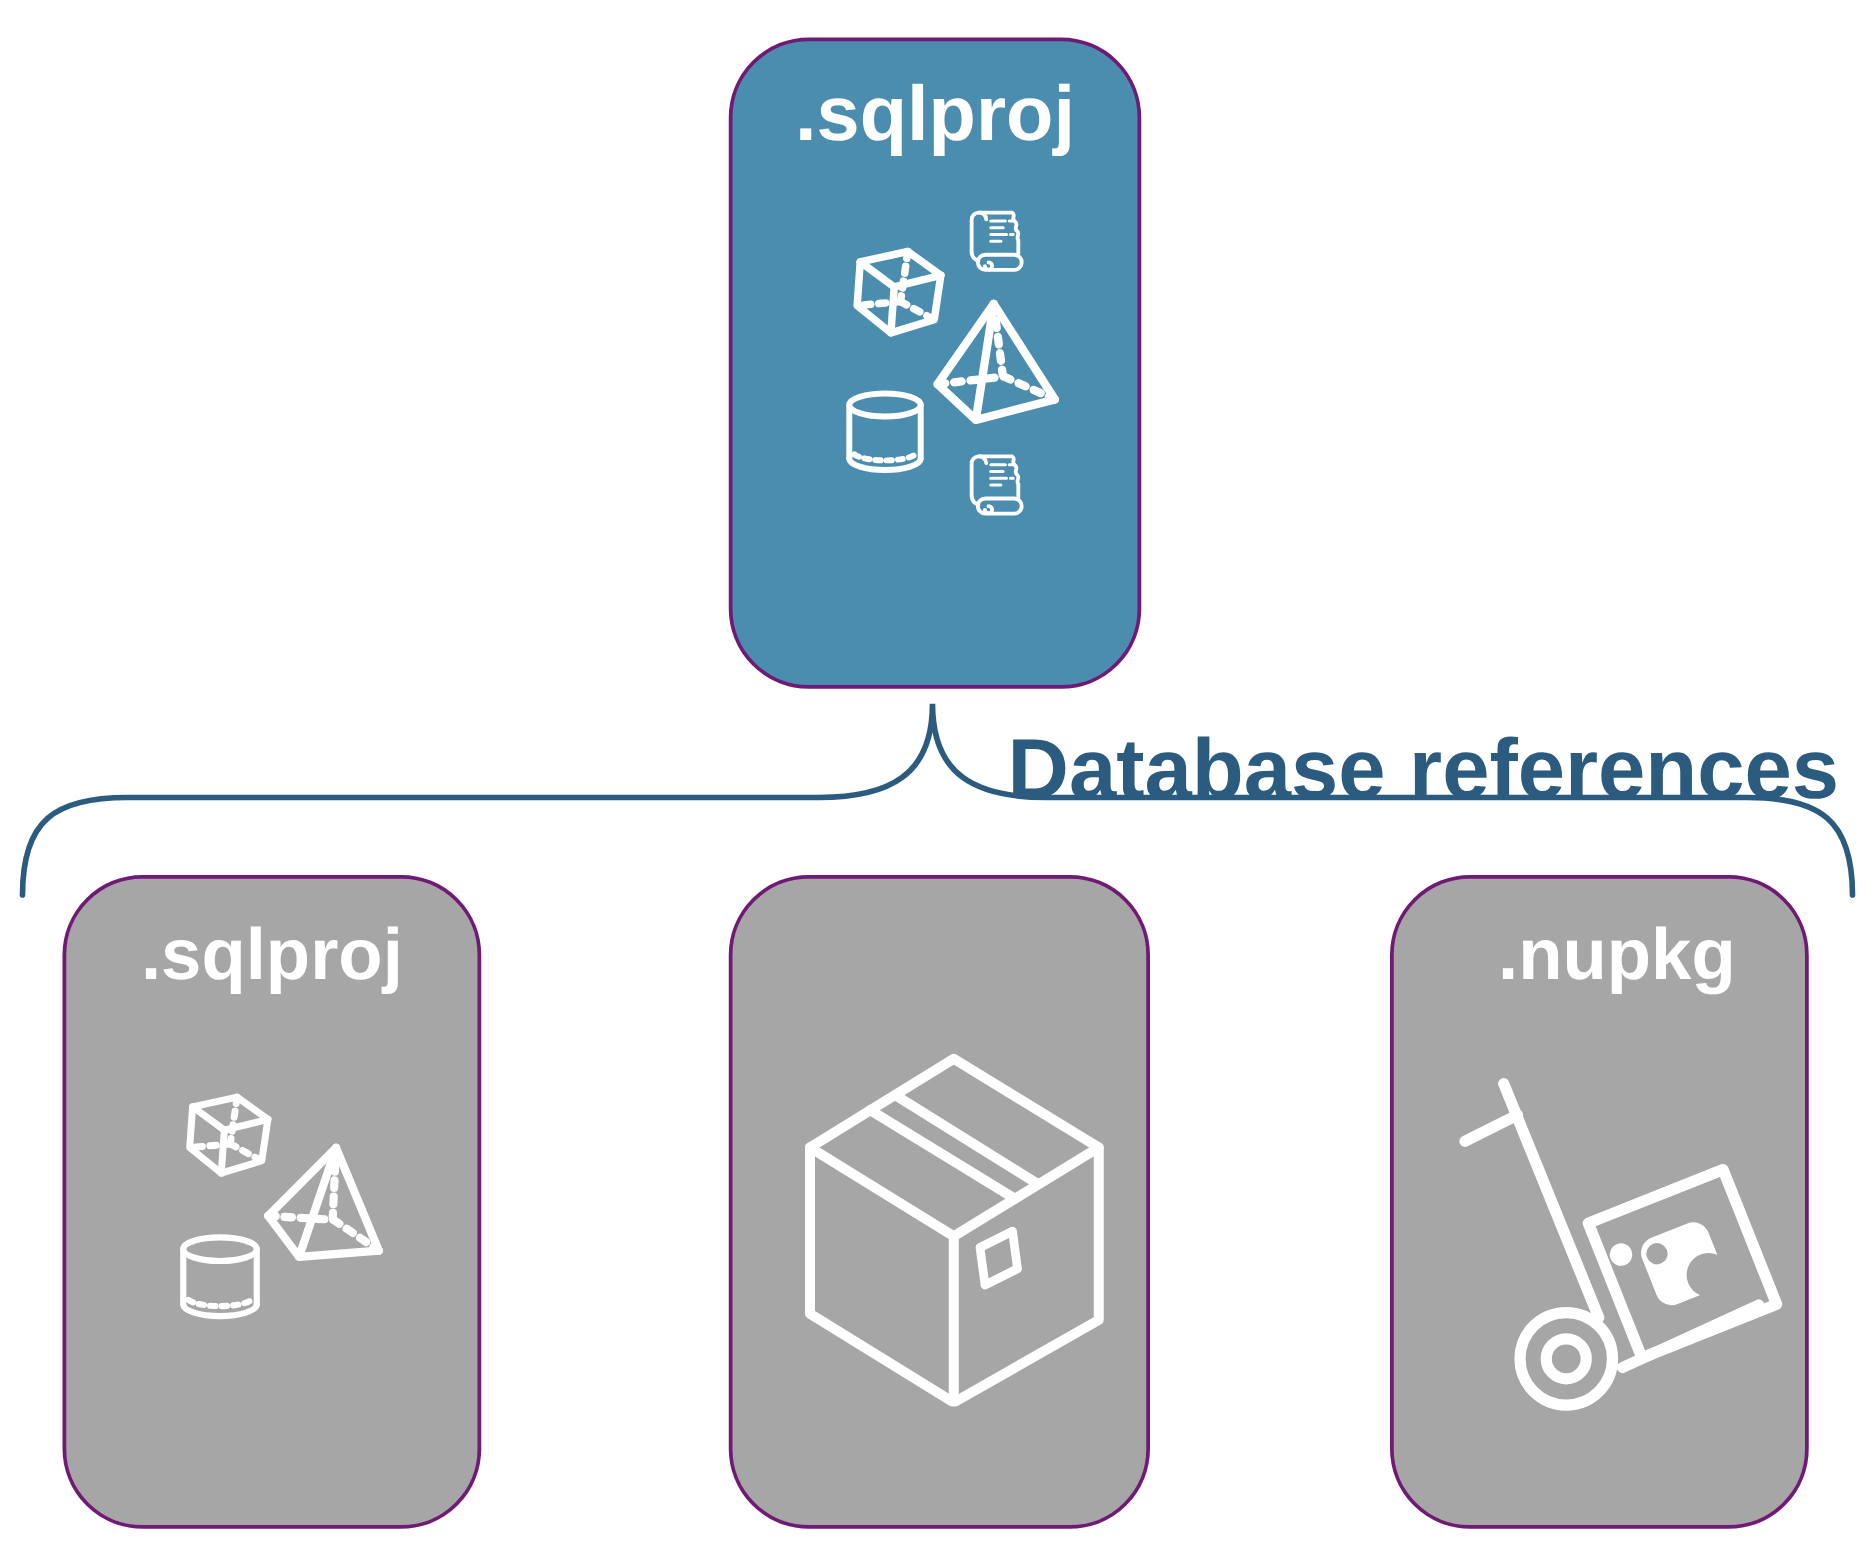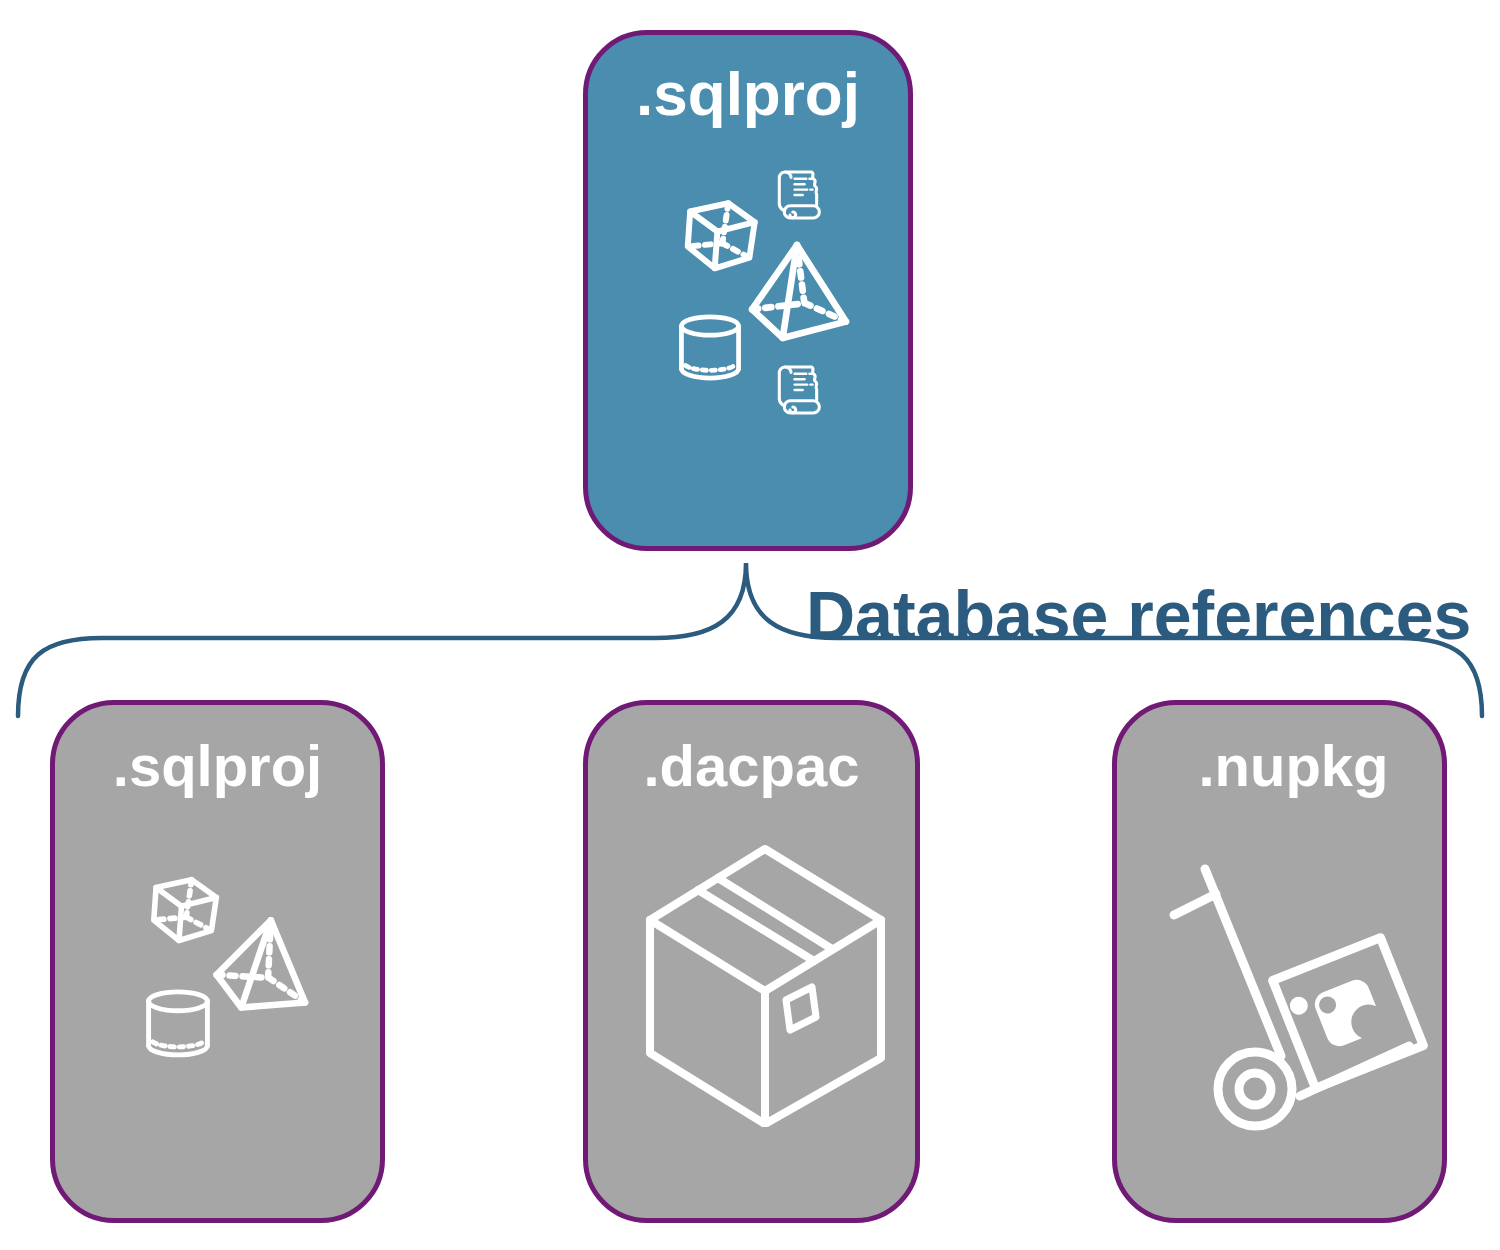--- a/index.html
+++ b/index.html
@@ -7,21 +7,21 @@
     position:relative;
     width:1500px;height:1250px;
     background:#ffffff;
     overflow:hidden;
     font-family:"Liberation Sans",sans-serif;
   }
   .overlay{position:absolute;left:0;top:0;width:1500px;height:1250px;pointer-events:none;}
   .node{
     position:absolute;
     box-sizing:border-box;
-    border:5px solid #701a75;
+    border:3px solid #701a75;
     border-radius:64px;
   }
   .node-parent{left:583px;top:30px;width:330px;height:521px;background:#4A8DAE;}
   .node-child{background:#A6A6A6;top:700px;height:523px;}
   .node-child-1{left:50px;width:335px;}
   .node-child-2{left:583px;width:337px;}
   .node-child-3{left:1112px;width:335px;padding-left:28px;}
   .node-title{
     text-align:center;
     color:#FFFFFF;
@@ -148,21 +148,20 @@
         <use href="#sym-cube" x="85" y="27" width="86" height="86"></use>
       </g>
       <g transform="rotate(10 210 120)">
         <use href="#sym-pyramid" x="160" y="70" width="100" height="100"></use>
       </g>
       <use href="#sym-cylinder" x="88" y="143" width="70" height="77"></use>
     </svg>
   </div>
 
   <div class="node node-child node-child-2">
-    <div class="node-title">.dacpac</div>
     <svg class="icon-area" style="top:0;width:337px;height:523px;" viewBox="0 0 337 523">
       <use href="#sym-package" x="30" y="132" width="290" height="290"></use>
     </svg>
   </div>
 
   <div class="node node-child node-child-3">
     <div class="node-title">.nupkg</div>
     <svg class="icon-area" style="top:0;width:335px;height:523px;" viewBox="0 0 335 523">
       <use href="#sym-dolly" x="25" y="132" width="300" height="300"></use>
     </svg>

